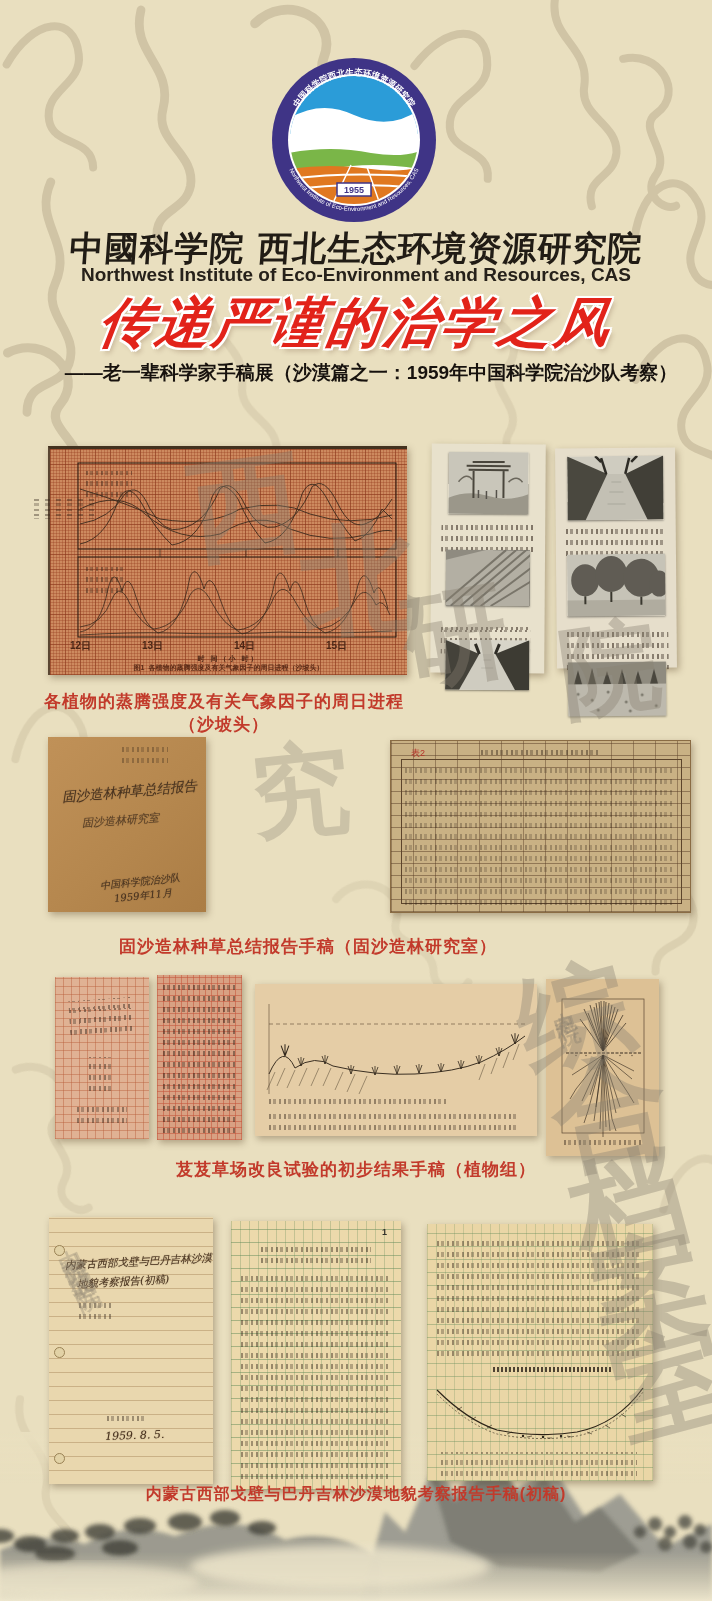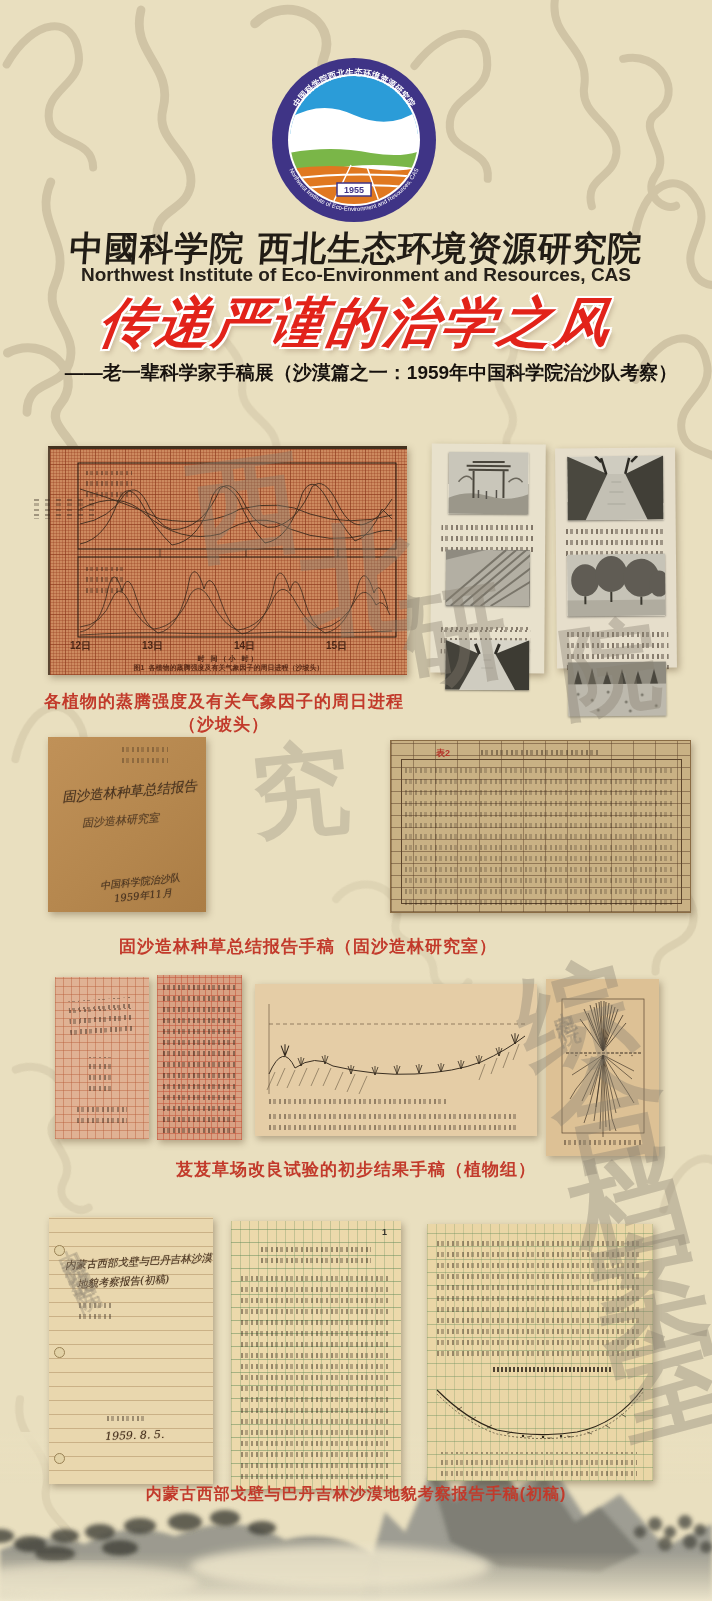--- a/index.html
+++ b/index.html
@@ -329,21 +329,21 @@
   <div class="page cover2">
     <div class="hand-rows" style="left:74px;top:10px;width:46px;height:16px;opacity:.6"></div>
     <div class="hand" style="left:14px;top:46px;font-size:13.5px;transform:rotate(-5deg)">固沙造林种草总结报告</div>
     <div class="hand" style="left:34px;top:76px;font-size:11px;transform:rotate(-4deg);opacity:.85">固沙造林研究室</div>
     <div class="hand" style="left:52px;top:138px;font-size:10px;transform:rotate(-6deg)">中国科学院治沙队</div>
     <div class="hand" style="left:66px;top:152px;font-size:10px;transform:rotate(-6deg)">1959年11月</div>
   </div>
 
 
   <div class="page table2">
-    <div style="position:absolute;left:45px;top:6px;font-size:9px;font-weight:bold;color:#b5342a">表2</div>
+    <div style="position:absolute;left:20px;top:6px;font-size:9px;font-weight:normal;color:#b5342a">表2</div>
     <div class="hand-rows" style="left:90px;top:6px;width:120px;height:8px;opacity:.8"></div>
     <div style="position:absolute;left:10px;top:18px;right:8px;bottom:8px;border:1px solid #5d452c"></div>
     <div class="hand-rows" style="left:14px;top:24px;width:270px;height:140px;opacity:.55"></div>
   </div>
 
   <div class="caption" style="left:0;top:935px;width:616px">固沙造林种草总结报告手稿（固沙造林研究室）</div>
 
   <div class="page p3a">
     <div class="hand-rows" style="left:14px;top:22px;width:64px;height:34px;opacity:.85;transform:rotate(-4deg)"></div>
     <div class="hand-rows" style="left:34px;top:80px;width:22px;height:34px;opacity:.8"></div>

